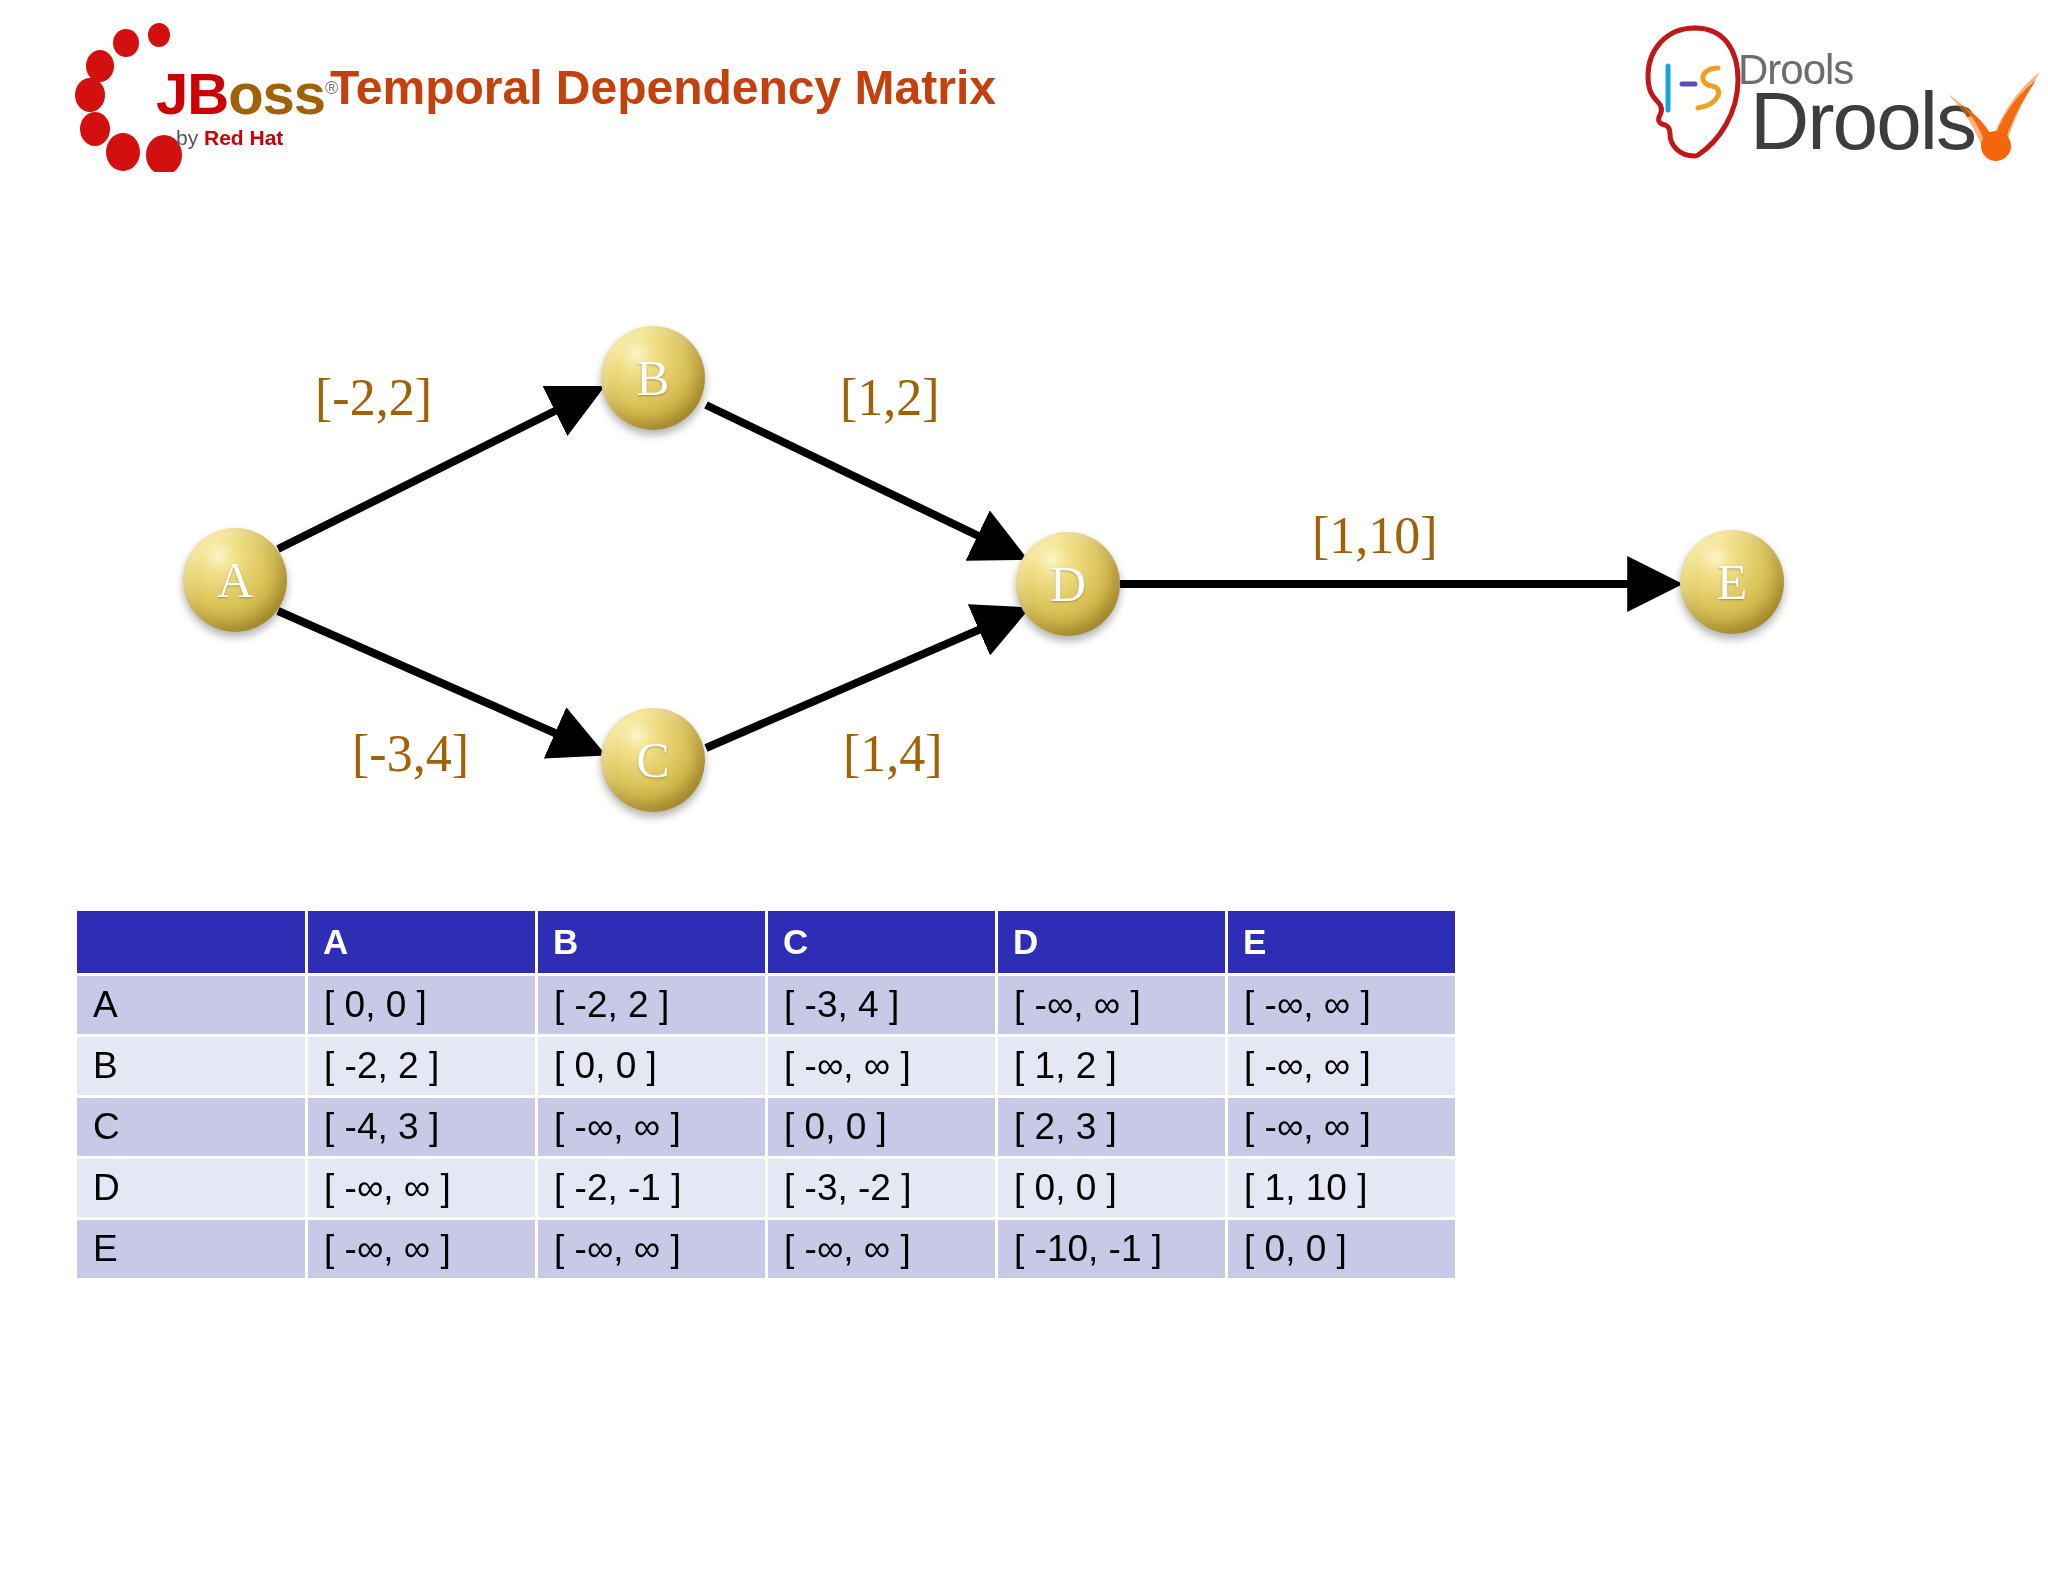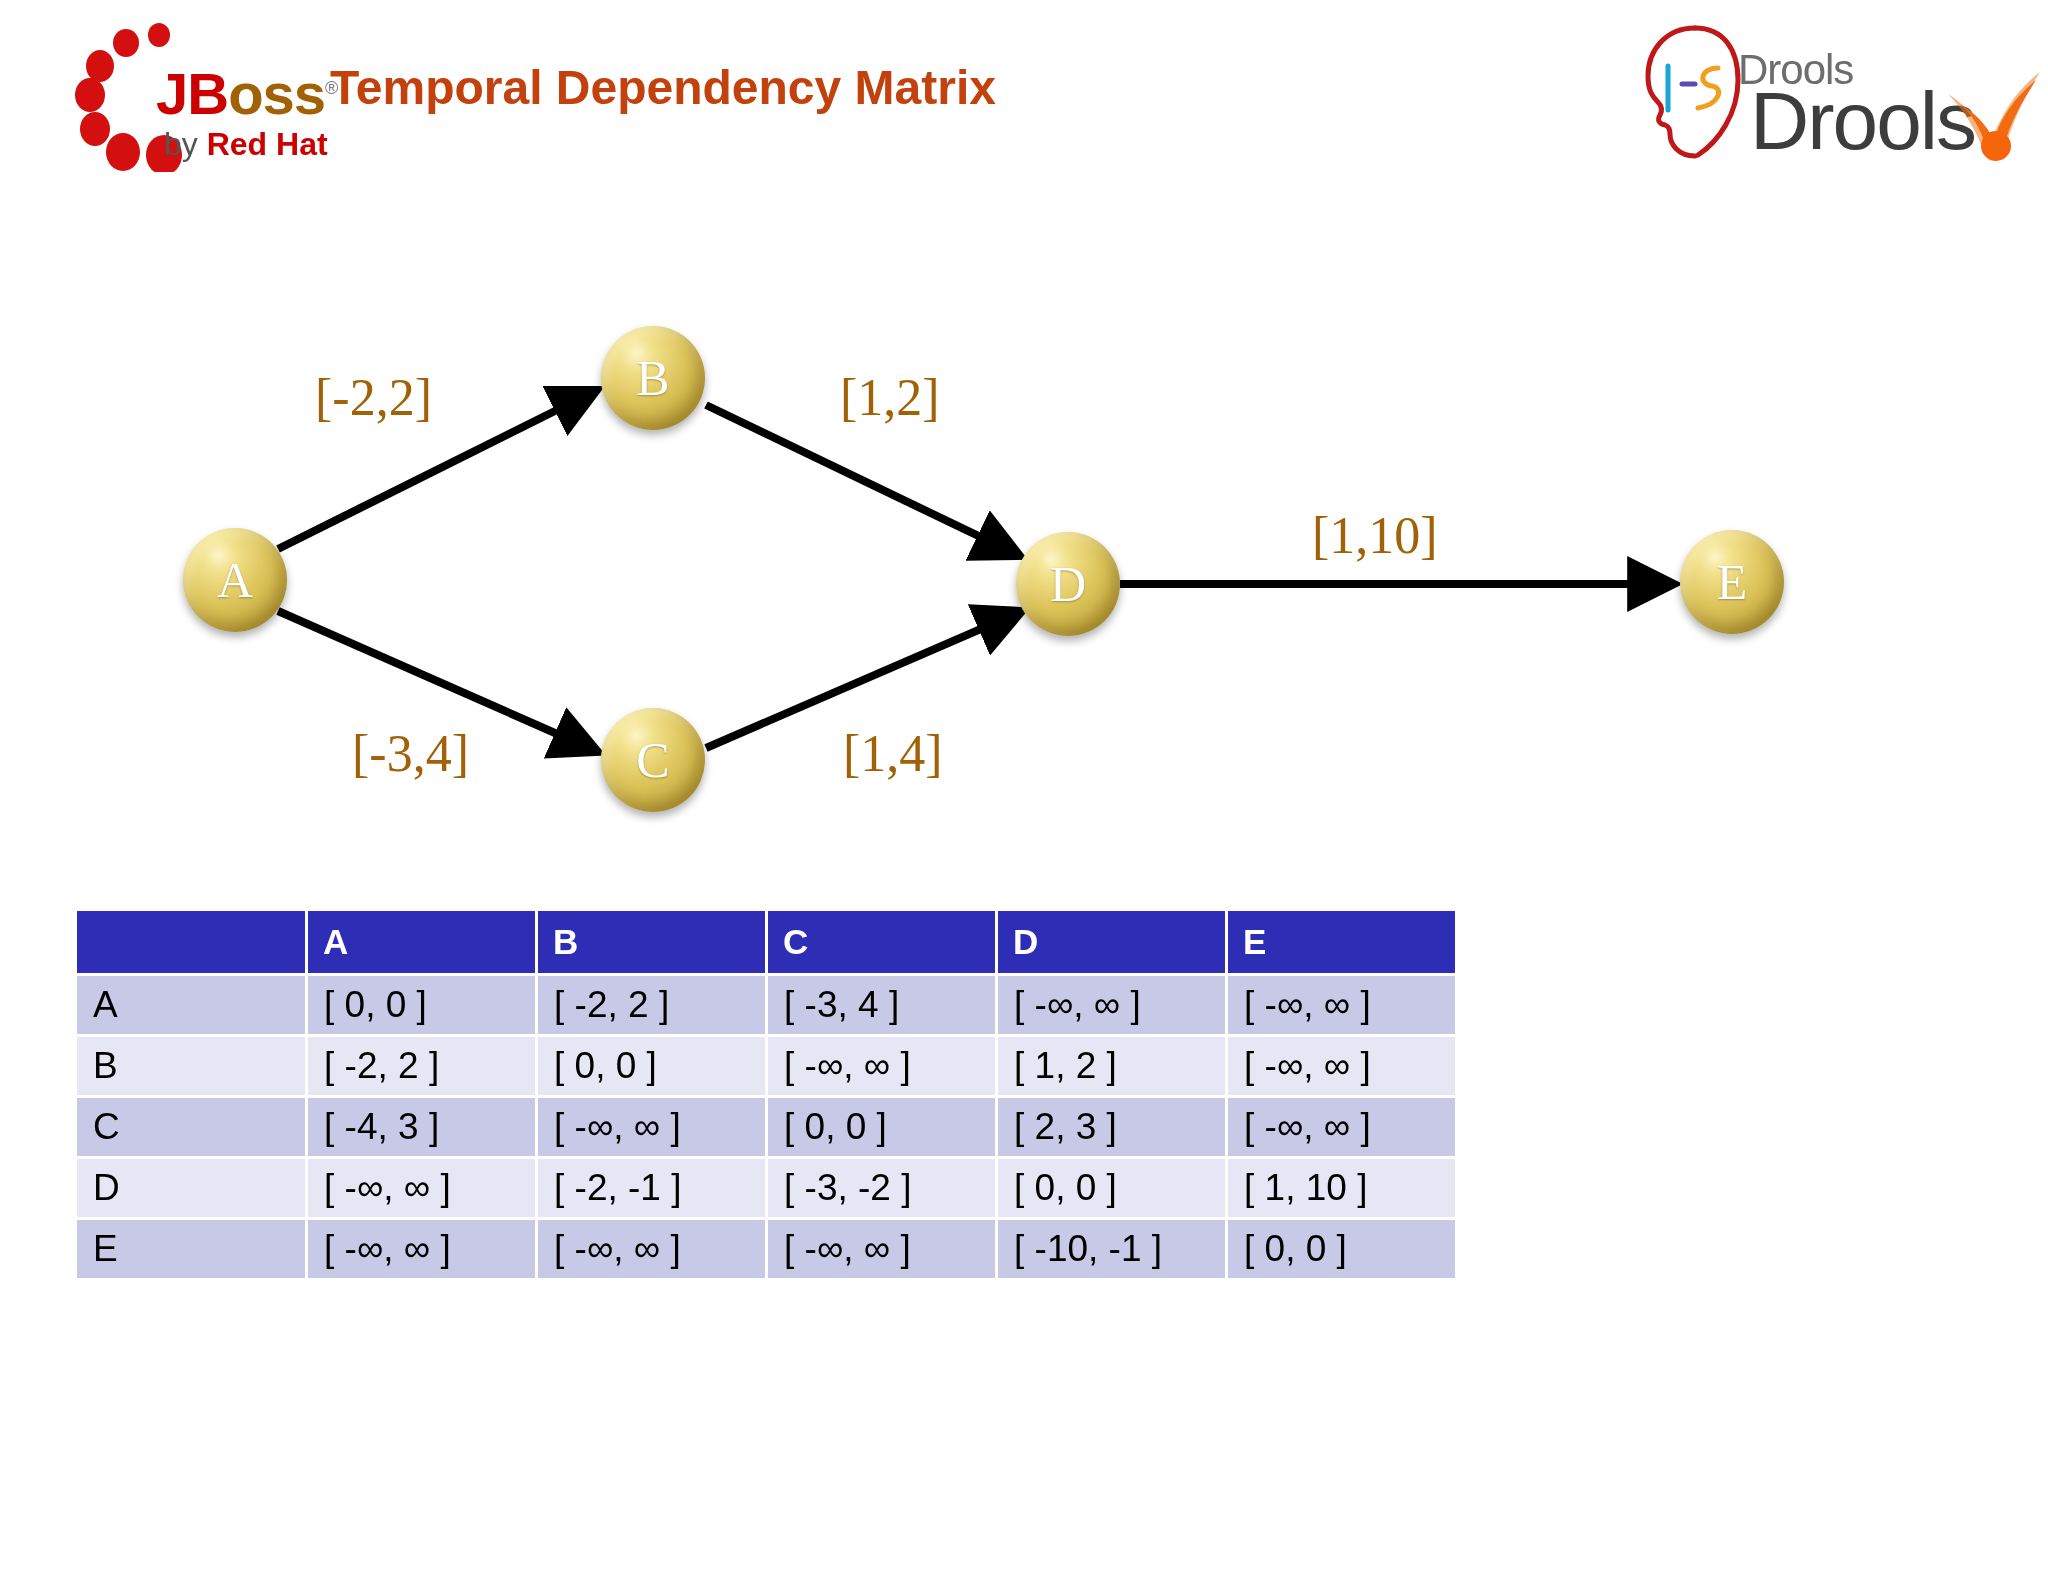--- a/index.html
+++ b/index.html
@@ -46,23 +46,23 @@
   .jb-b { color: #cc0000; }
   .jb-oss { color: #a16207; }
   .jb-reg {
     font-size: 18px;
     vertical-align: super;
     color: #777777;
     font-weight: normal;
   }
   .jboss-byline {
     position: absolute;
-    left: 92px;
+    left: 104px;
     top: 104px;
-    font-size: 32px;
+    font-size: 21px;
     font-weight: bold;
     white-space: nowrap;
     font-family: "Liberation Sans", sans-serif;
   }
   .jb-by { color: #555555; font-weight: normal; }
   .jb-redhat { color: #cc0000; }
 
   
   .slide-title {
     position: absolute;

